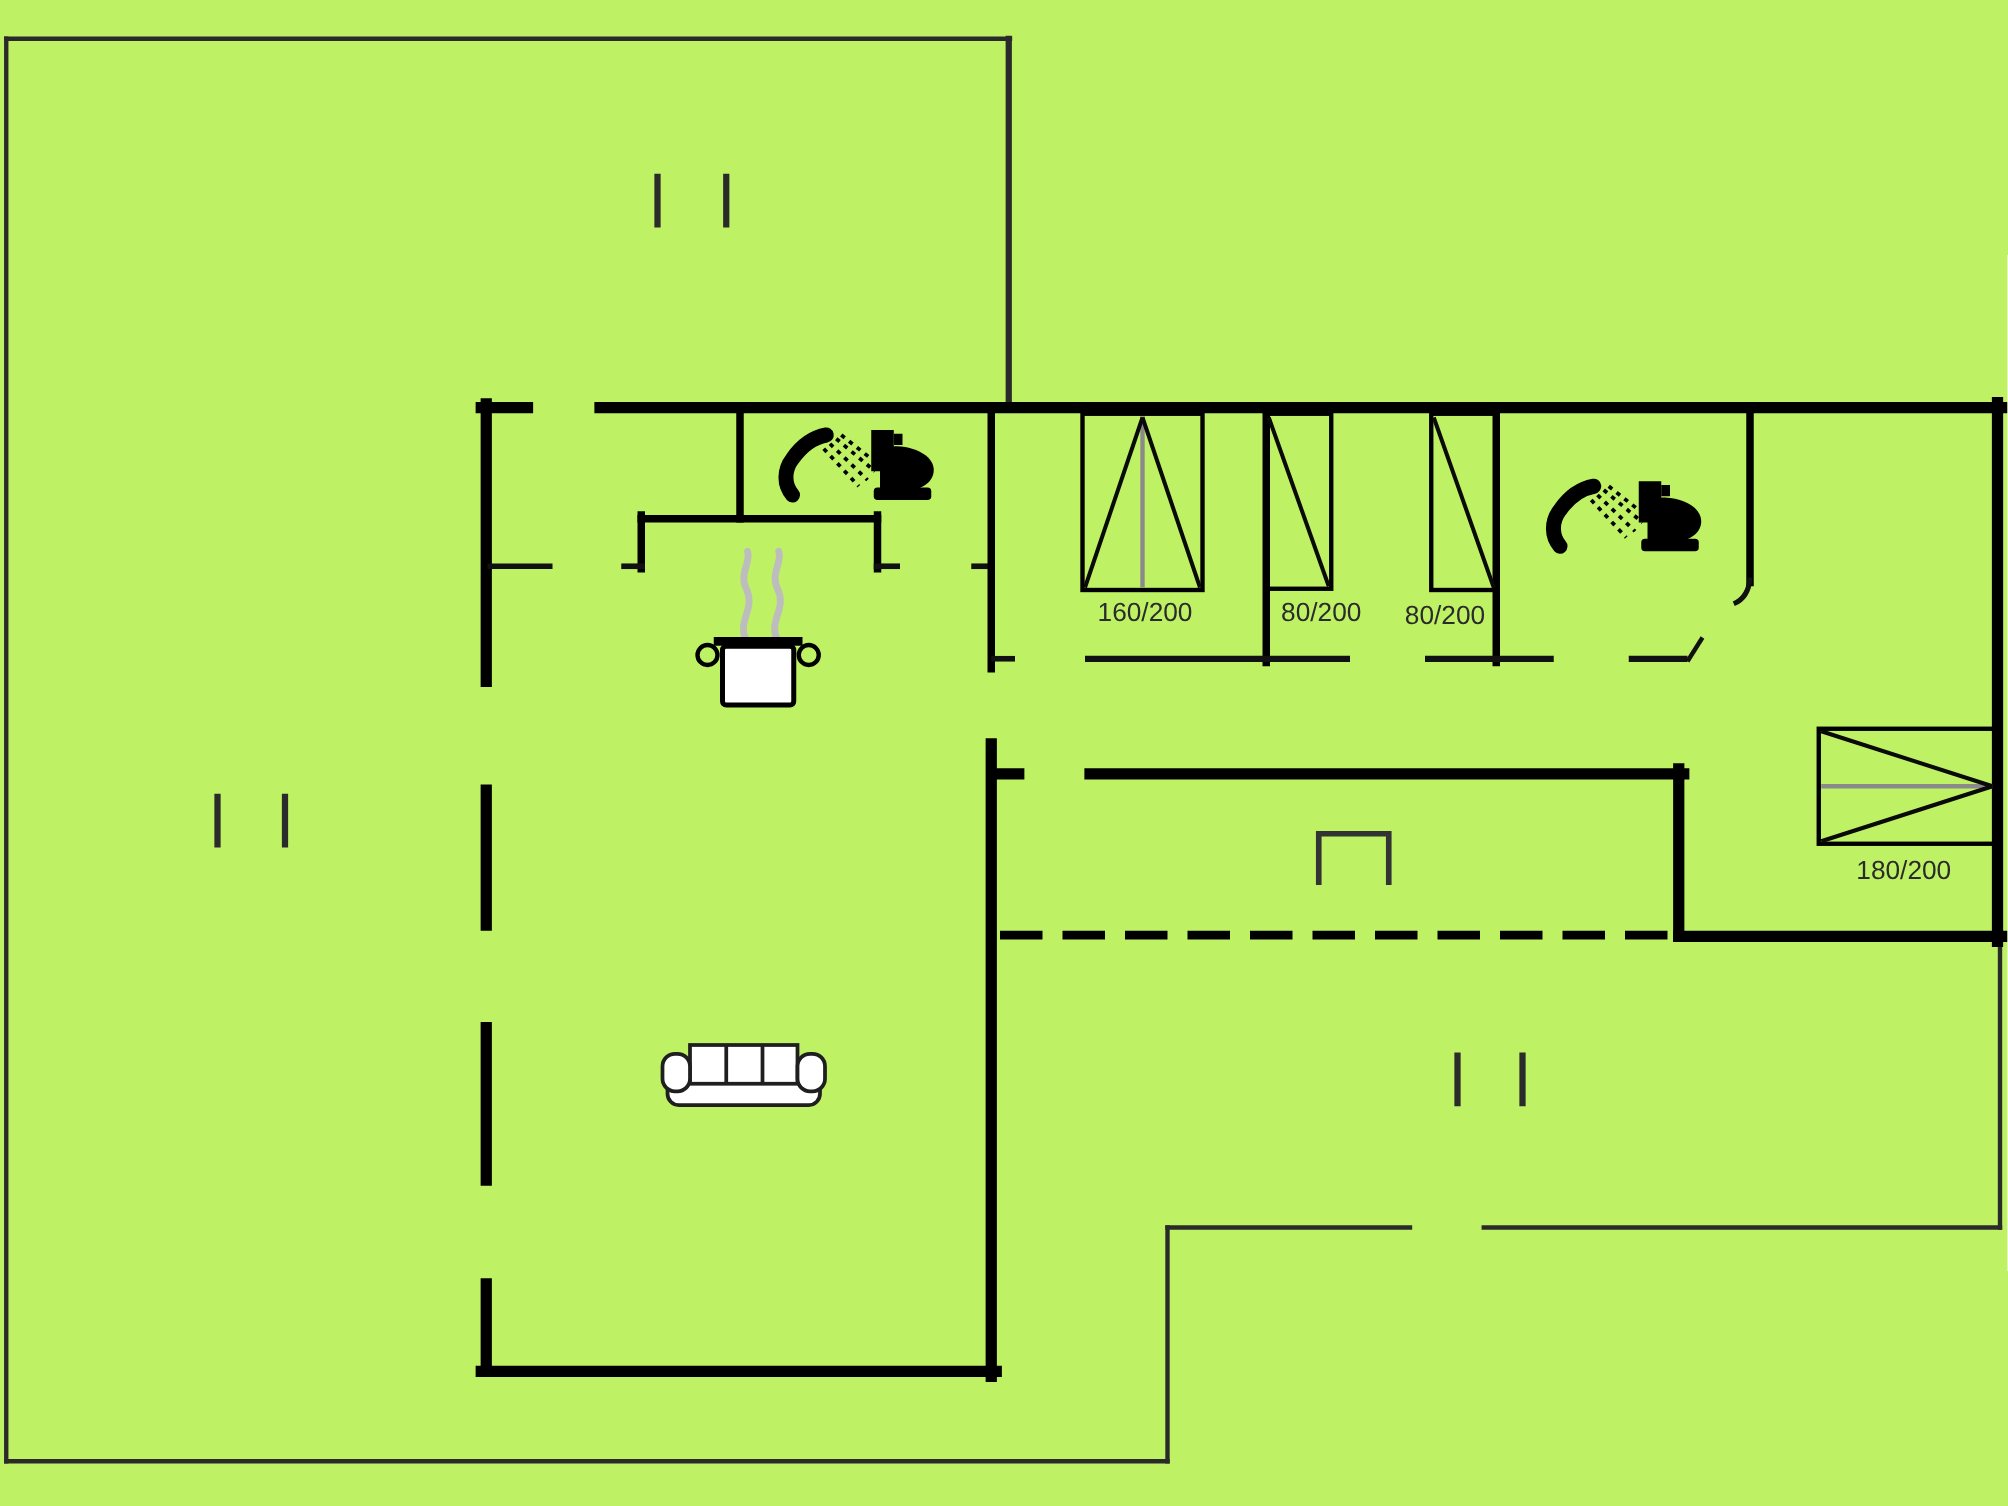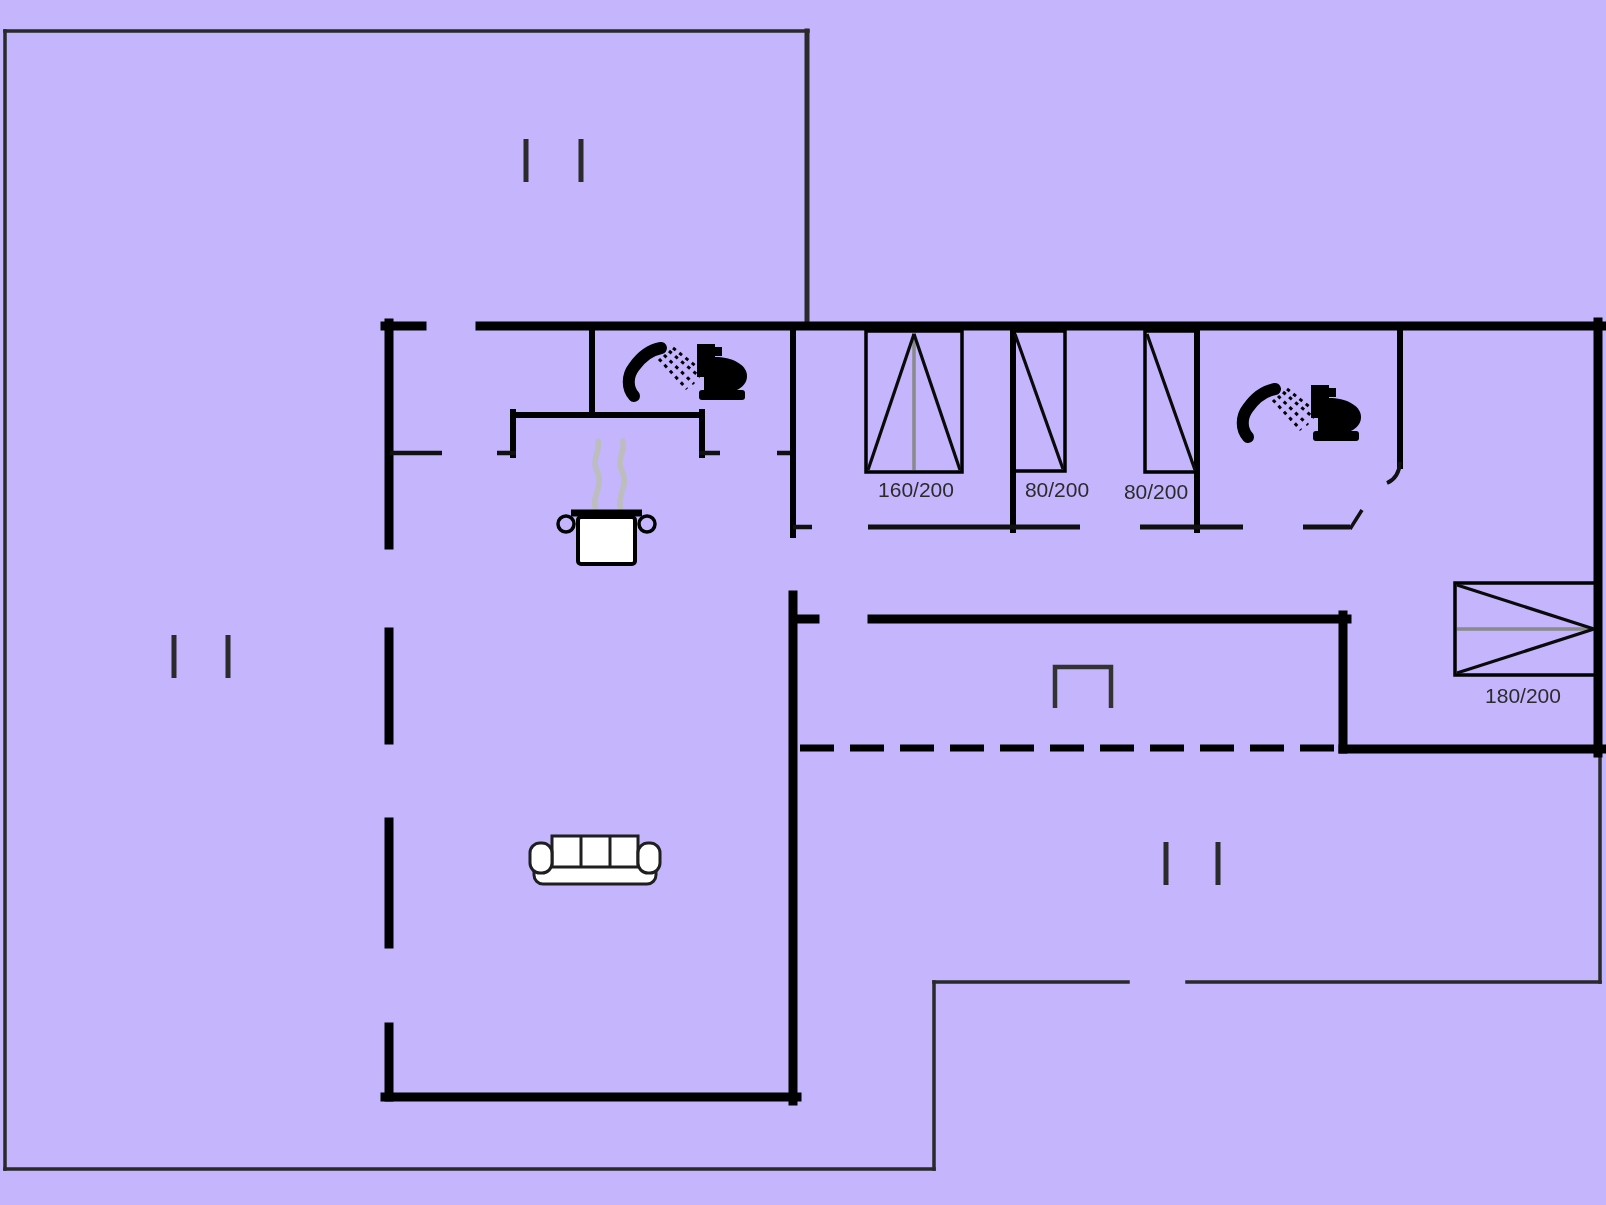--- a/index.html
+++ b/index.html
@@ -8,21 +8,21 @@
     background: #ffffff;
     width: 1606px;
     height: 1205px;
     overflow: hidden;
     font-family: "Liberation Sans", sans-serif;
   }
   .plan-stage {
     position: relative;
     width: 1606px;
     height: 1205px;
-    background: #c4b5fd;
+    background: #bef264;
   }
   svg { display: block; }
   .wall        { stroke: #000000; stroke-width: 9;   fill: none; stroke-linecap: square; }
   .wall-int    { stroke: #000000; stroke-width: 6;   fill: none; stroke-linecap: square; }
   .wall-part   { stroke: #111111; stroke-width: 5;   fill: none; stroke-linecap: butt; }
   .stub        { stroke: #111111; stroke-width: 4.5; fill: none; stroke-linecap: butt; }
   .outline     { stroke: #2a2a2a; stroke-width: 3.5; fill: none; stroke-linecap: square; }
   .outline-hv  { stroke: #2a2a2a; stroke-width: 5;   fill: none; stroke-linecap: square; }
   .dash-wall   { stroke: #000000; stroke-width: 7;   fill: none; stroke-dasharray: 34 16; }
   .tick        { stroke: #2b2b2b; stroke-width: 5;   fill: none; stroke-linecap: butt; }

